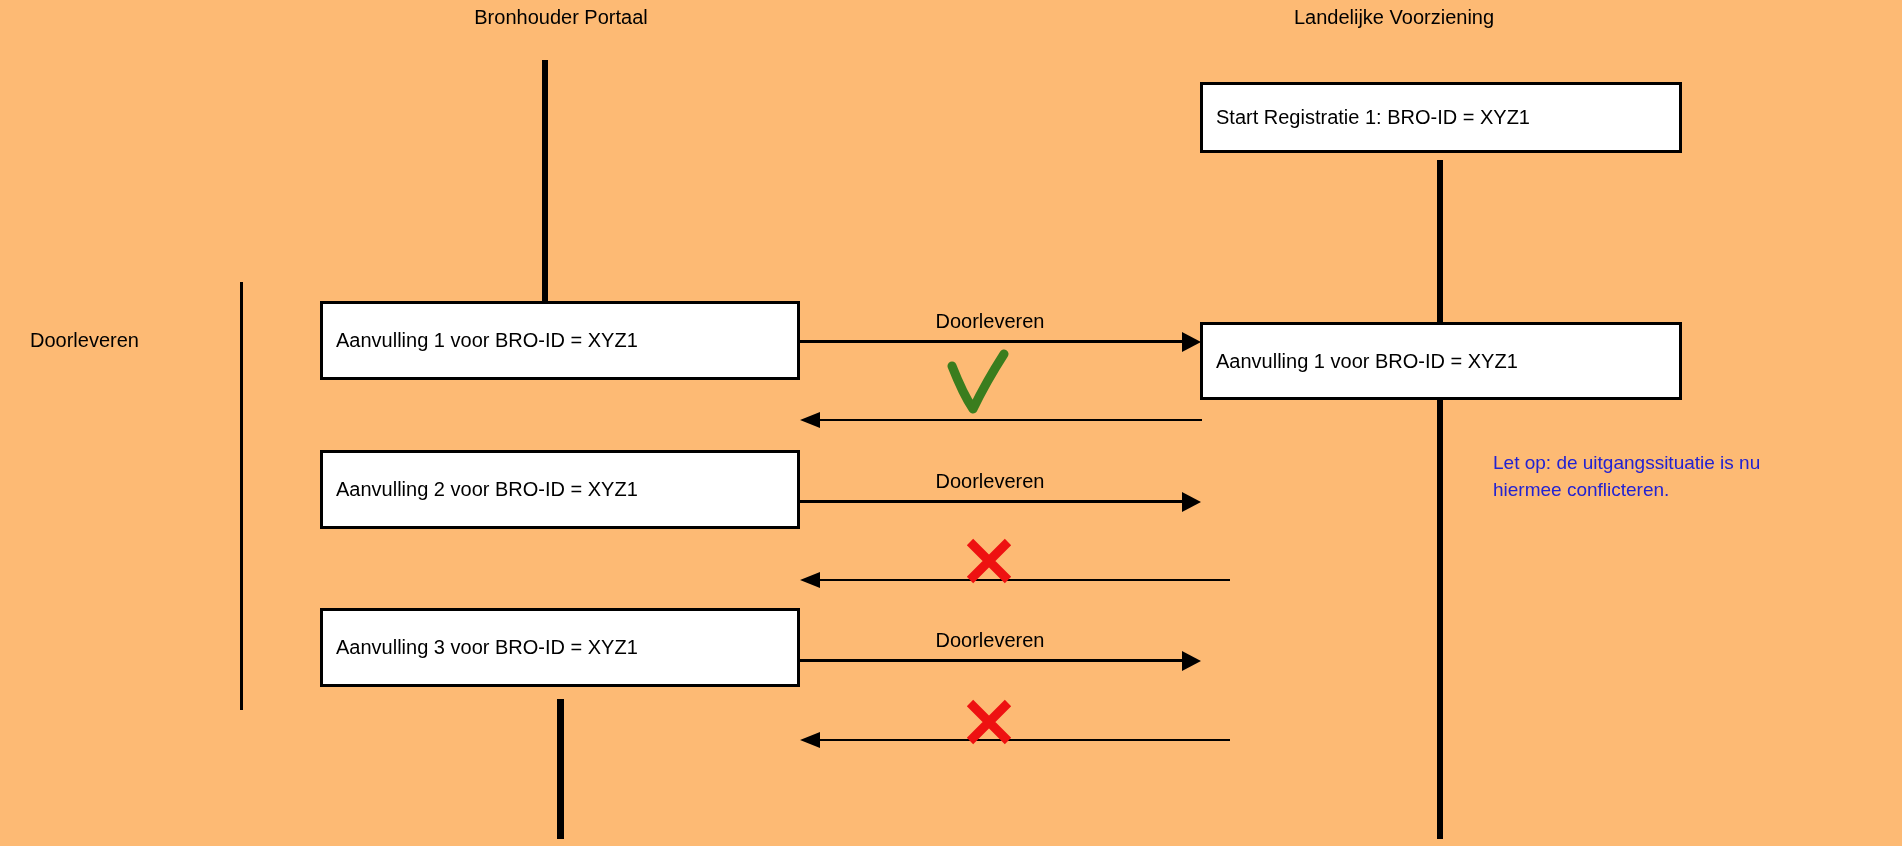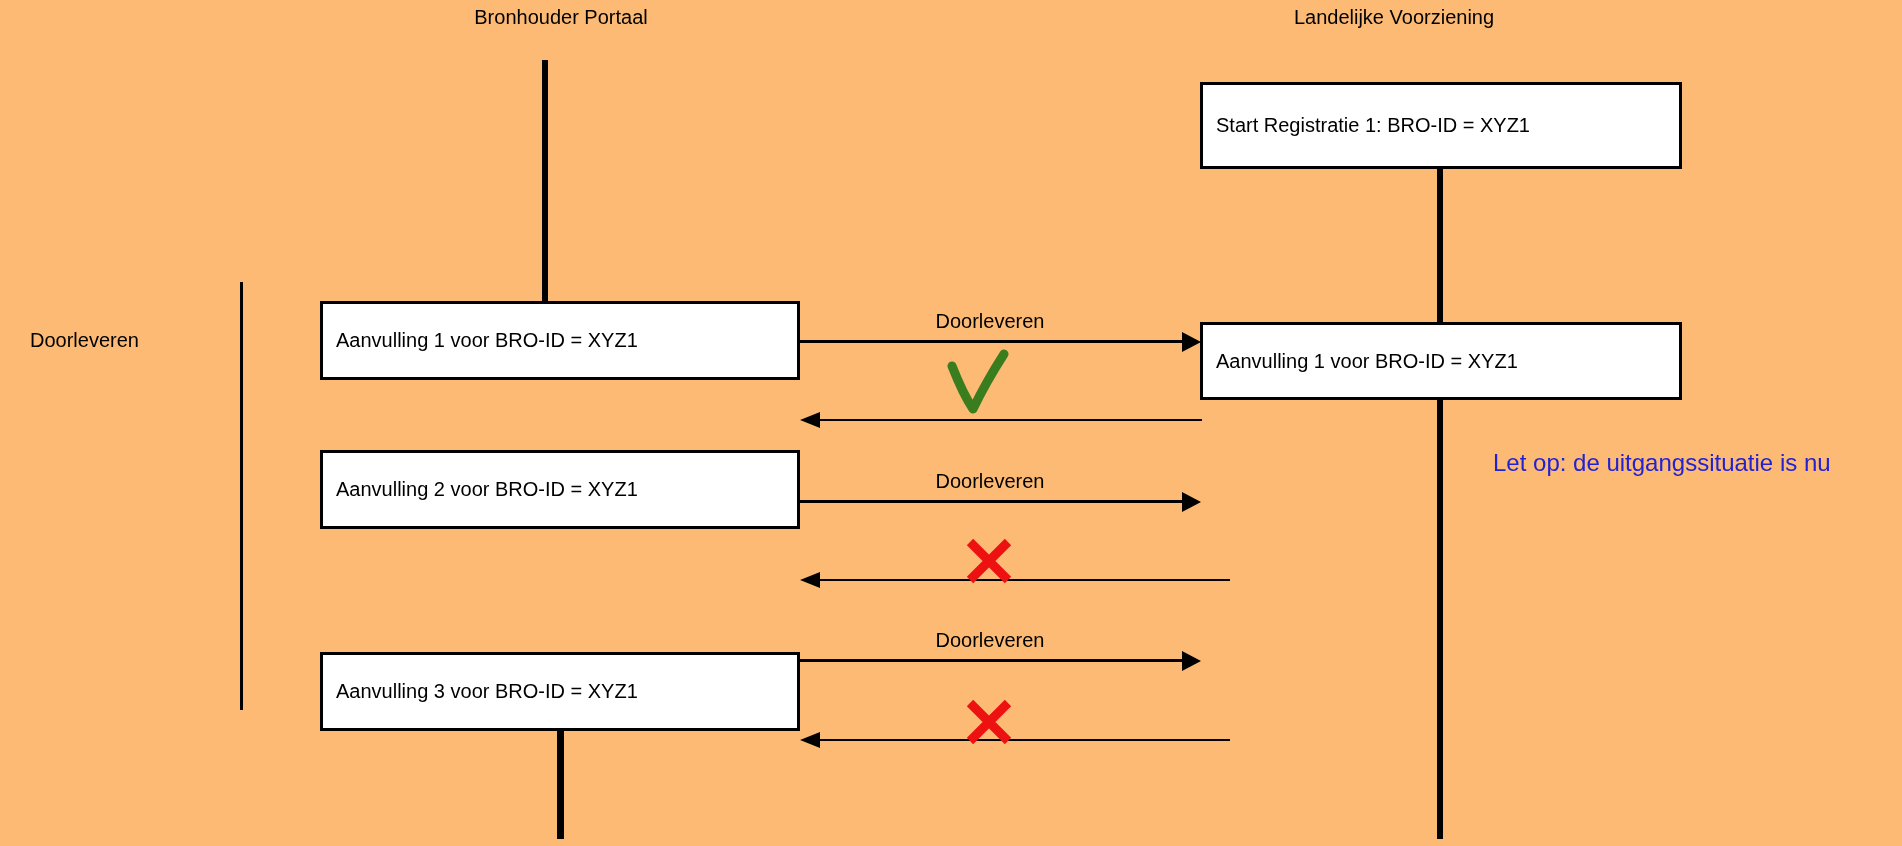--- a/index.html
+++ b/index.html
@@ -45,21 +45,21 @@
   }
   .arrowhead-left {
     width: 0; height: 0;
     border-right: 20px solid var(--line, #000);
     border-top: 8px solid transparent;
     border-bottom: 8px solid transparent;
   }
   .check-svg { color: var(--success, #3a7d1e); }
   .cross-svg { color: var(--failure, #ee1111); }
   .note {
-    font-size: 24px;
+    font-size: 19px;
     line-height: 27px;
     color: var(--note-text, #2222d2);
     white-space: nowrap;
   }
   .group-label { font-size: 20px; white-space: nowrap; }
 </style>
 </head>
 <body>
 
 <div id="canvas">
@@ -67,31 +67,31 @@
   <div class="abs title" style="left:411px; top:6px; width:300px;">Bronhouder Portaal</div>
   <div class="abs title" style="left:1244px; top:6px; width:300px;">Landelijke Voorziening</div>
 
   <div class="abs lifeline" style="left:542px; top:60px; width:6px; height:241px;"></div>
   <div class="abs lifeline" style="left:557px; top:699px; width:7px; height:140px;"></div>
   <div class="abs lifeline" style="left:1437px; top:160px; width:6px; height:679px; z-index:1;"></div>
 
   <div class="abs bracket" style="left:240px; top:282px; width:3px; height:428px;"></div>
   <div class="abs group-label" style="left:30px; top:329px;">Doorleveren</div>
 
-  <div class="abs box" style="left:1200px; top:82px; width:482px; height:87px;">
+  <div class="abs box" style="left:1200px; top:82px; width:482px; height:71px;">
     <span>Start Registratie 1: BRO-ID = XYZ1</span>
   </div>
 
   <div class="abs box" style="left:320px; top:301px; width:480px; height:79px;">
     <span>Aanvulling 1 voor BRO-ID = XYZ1</span>
   </div>
   <div class="abs box" style="left:320px; top:450px; width:480px; height:79px;">
     <span>Aanvulling 2 voor BRO-ID = XYZ1</span>
   </div>
-  <div class="abs box" style="left:320px; top:652px; width:480px; height:79px;">
+  <div class="abs box" style="left:320px; top:608px; width:480px; height:79px;">
     <span>Aanvulling 3 voor BRO-ID = XYZ1</span>
   </div>
 
   <div class="abs box" style="left:1200px; top:322px; width:482px; height:78px;">
     <span>Aanvulling 1 voor BRO-ID = XYZ1</span>
   </div>
 
   <div class="abs msg-label" style="left:840px; top:310px; width:300px;">Doorleveren</div>
   <div class="abs hline" style="left:800px; top:340px; width:384px; height:3px;"></div>
   <div class="abs arrowhead-right" style="left:1182px; top:332px;"></div>
@@ -114,15 +114,16 @@
   <div class="abs hline" style="left:800px; top:659px; width:384px; height:3px;"></div>
   <div class="abs arrowhead-right" style="left:1182px; top:651px;"></div>
   <svg class="abs cross-svg" style="left:964px; top:697px; z-index:3;" width="50" height="50" viewBox="0 0 50 50">
     <path d="M6,6 L44,44 M44,6 L6,44" fill="none" stroke="currentColor" stroke-width="9"></path>
   </svg>
   <div class="abs hline" style="left:820px; top:739px; width:410px; height:2px;"></div>
   <div class="abs arrowhead-left" style="left:800px; top:732px;"></div>
 
   <div class="abs note" style="left:1493px; top:449px;">
     <div>Let op: de uitgangssituatie is nu</div>
+    <div>hiermee conflicteren.</div>
   </div>
 
 </div>
 
 </body></html>

